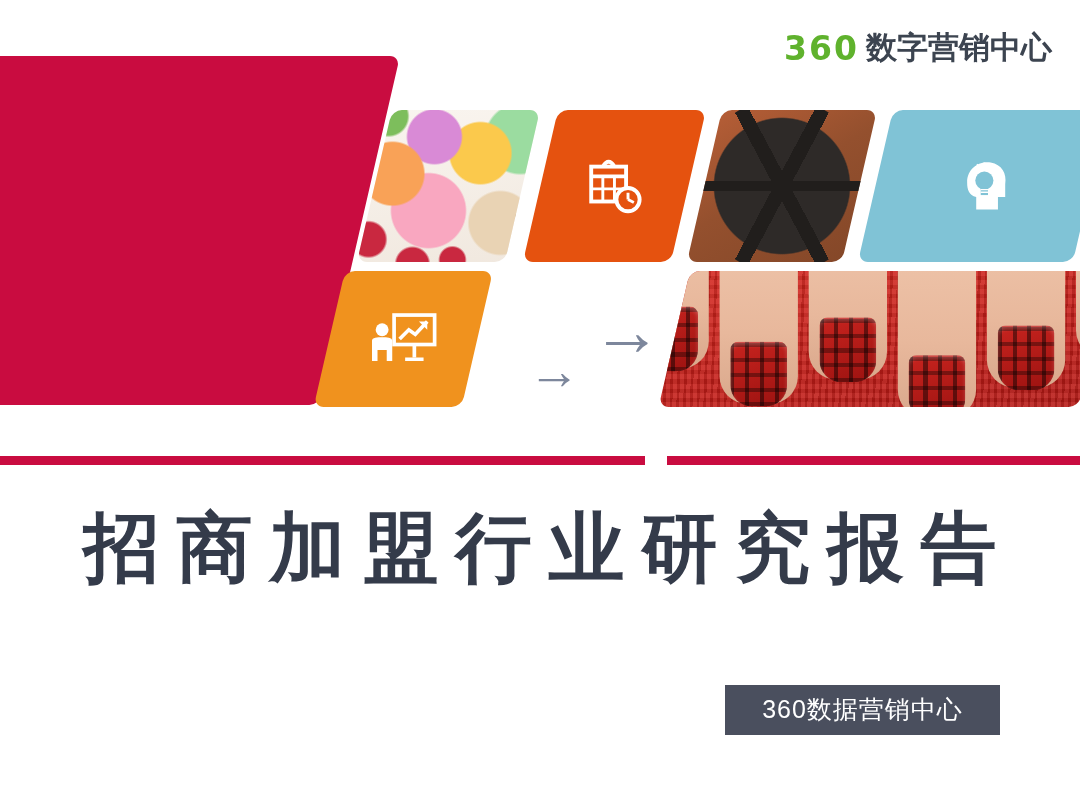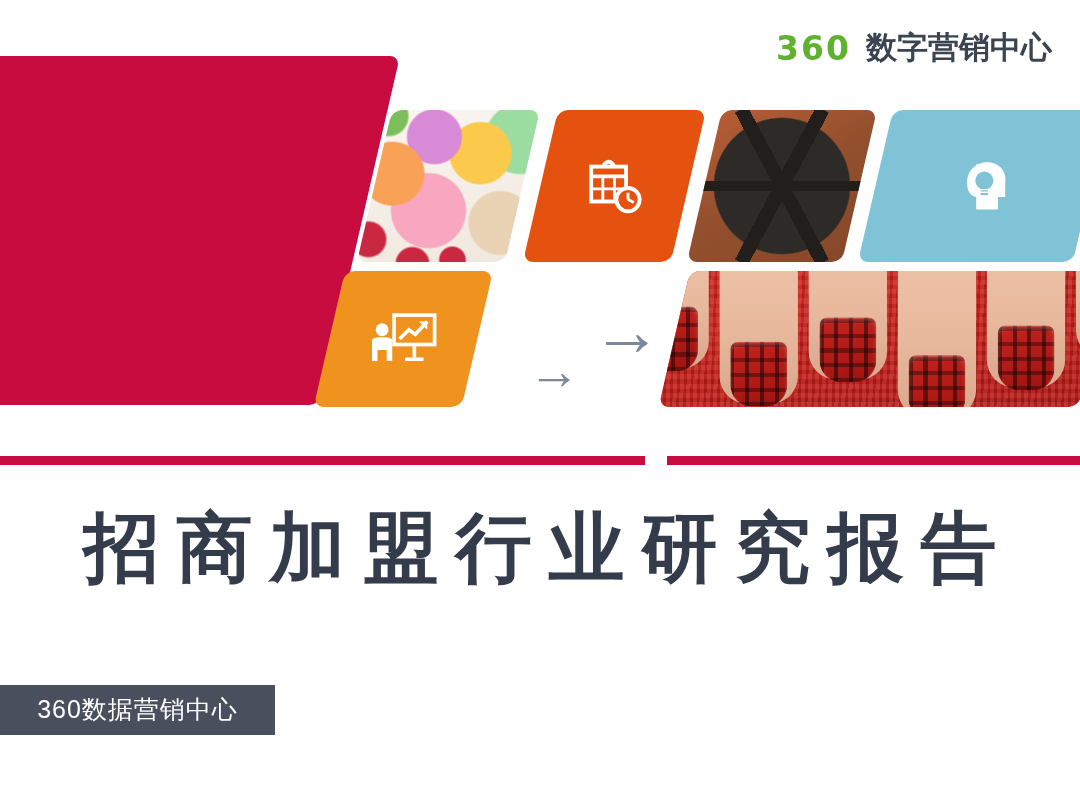--- a/index.html
+++ b/index.html
@@ -28,21 +28,21 @@
     font-size: 33px;
     font-weight: bold;
     color: #5FB22D;
     letter-spacing: 2px;
     font-family: "DejaVu Sans", sans-serif;
   }
   #brand-logo .logo-cn {
     font-size: 31px;
     font-weight: bold;
     color: #3C4450;
-    margin-left: 15px;
+    margin-left: 7px;
     letter-spacing: 0px;
   }
 
   
   #hero {
     position: absolute;
     left: 0;
     top: 0;
     width: 1080px;
     height: 430px;
@@ -211,21 +211,20 @@
   }
 
   #badge-row {
     position: absolute;
     left: 0;
     top: 685px;
     width: 1000px;
     display: flex;
     justify-content: flex-end;
     gap: 33px;
-    flex-direction: column;
   }
   .badge {
     background: #4A4F5E;
     color: #FFFFFF;
     font-size: 25px;
     padding: 8px 0 9px 0;
     text-align: center;
     letter-spacing: 1px;
   }
   #badge-org  { width: 275px; }

